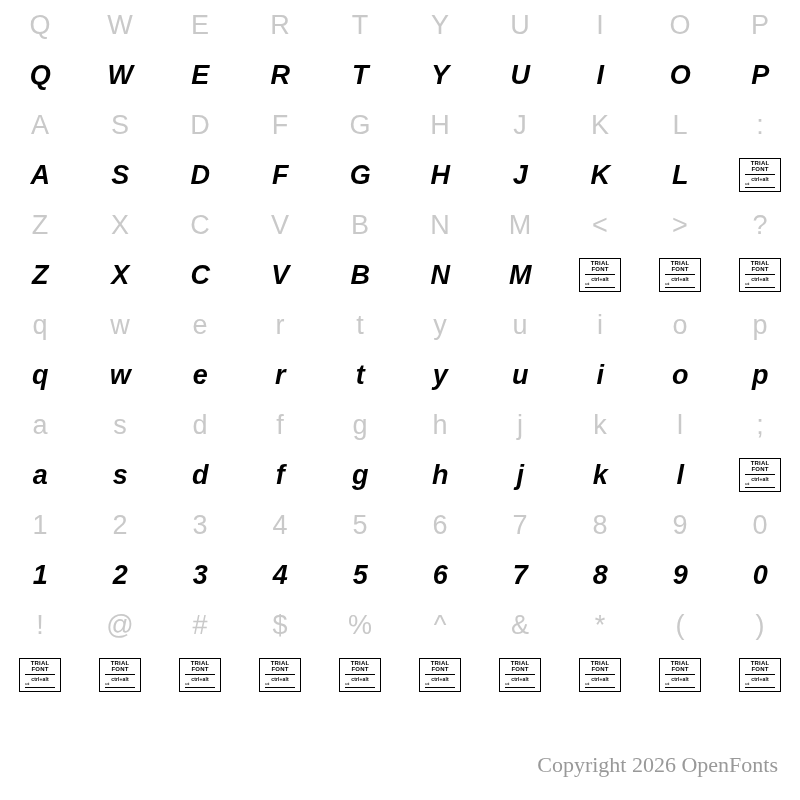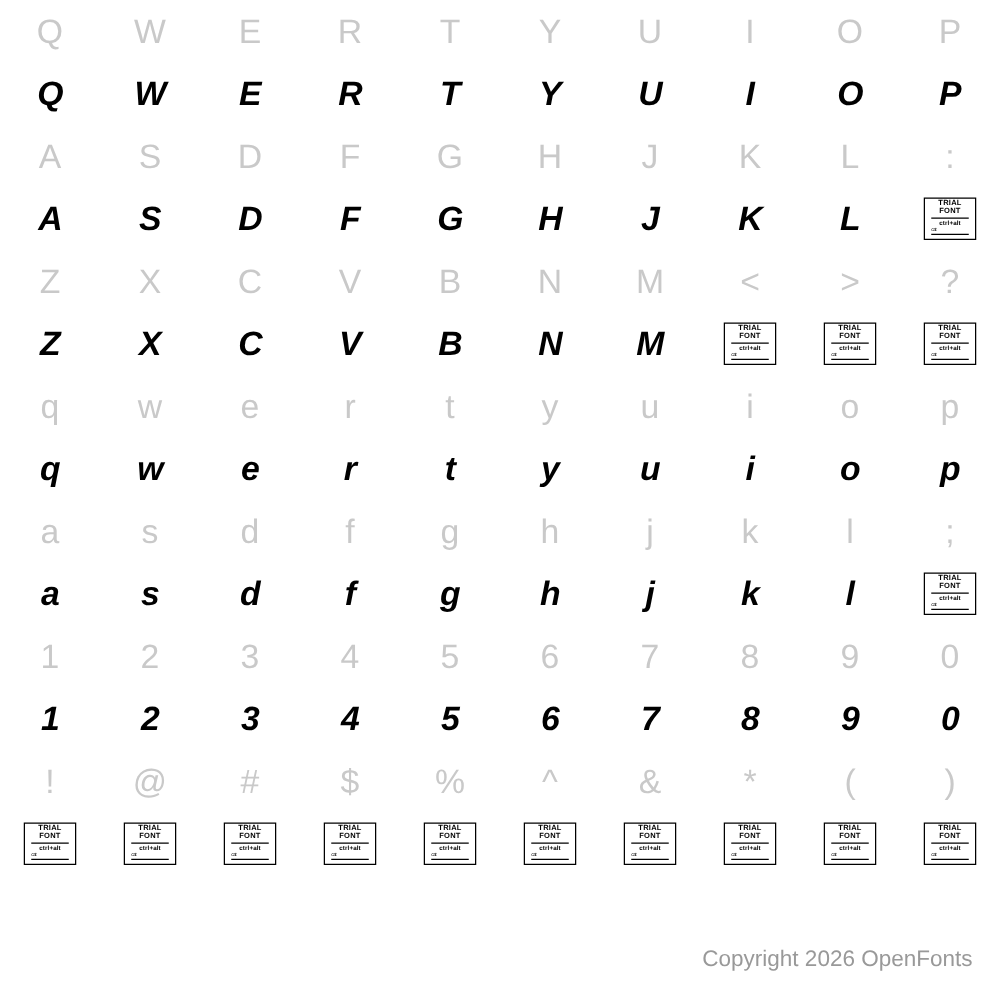--- a/index.html
+++ b/index.html
@@ -101,22 +101,22 @@
     width: 30px;
     height: 1px;
     background: #000;
     margin-top: 1px;
   }
   #copyright {
     position: absolute;
     right: 22px;
     bottom: 22px;
     color: #999999;
-    font-size: 18px;
-    font-family: Liberation Sans, sans-serif;
+    font-size: 22px;
+    font-family: Liberation Serif, serif;
     white-space: nowrap;
   }
 </style>
 </head>
 <body>
 
 <div id="sheet">
   <div class="grid" id="glyph-grid">
       <div class="row row-ref"><div class="cell">Q</div><div class="cell">W</div><div class="cell">E</div><div class="cell">R</div><div class="cell">T</div><div class="cell">Y</div><div class="cell">U</div><div class="cell">I</div><div class="cell">O</div><div class="cell">P</div></div>
       <div class="row row-sample"><div class="cell">Q</div><div class="cell">W</div><div class="cell">E</div><div class="cell">R</div><div class="cell">T</div><div class="cell">Y</div><div class="cell">U</div><div class="cell">I</div><div class="cell">O</div><div class="cell">P</div></div>

